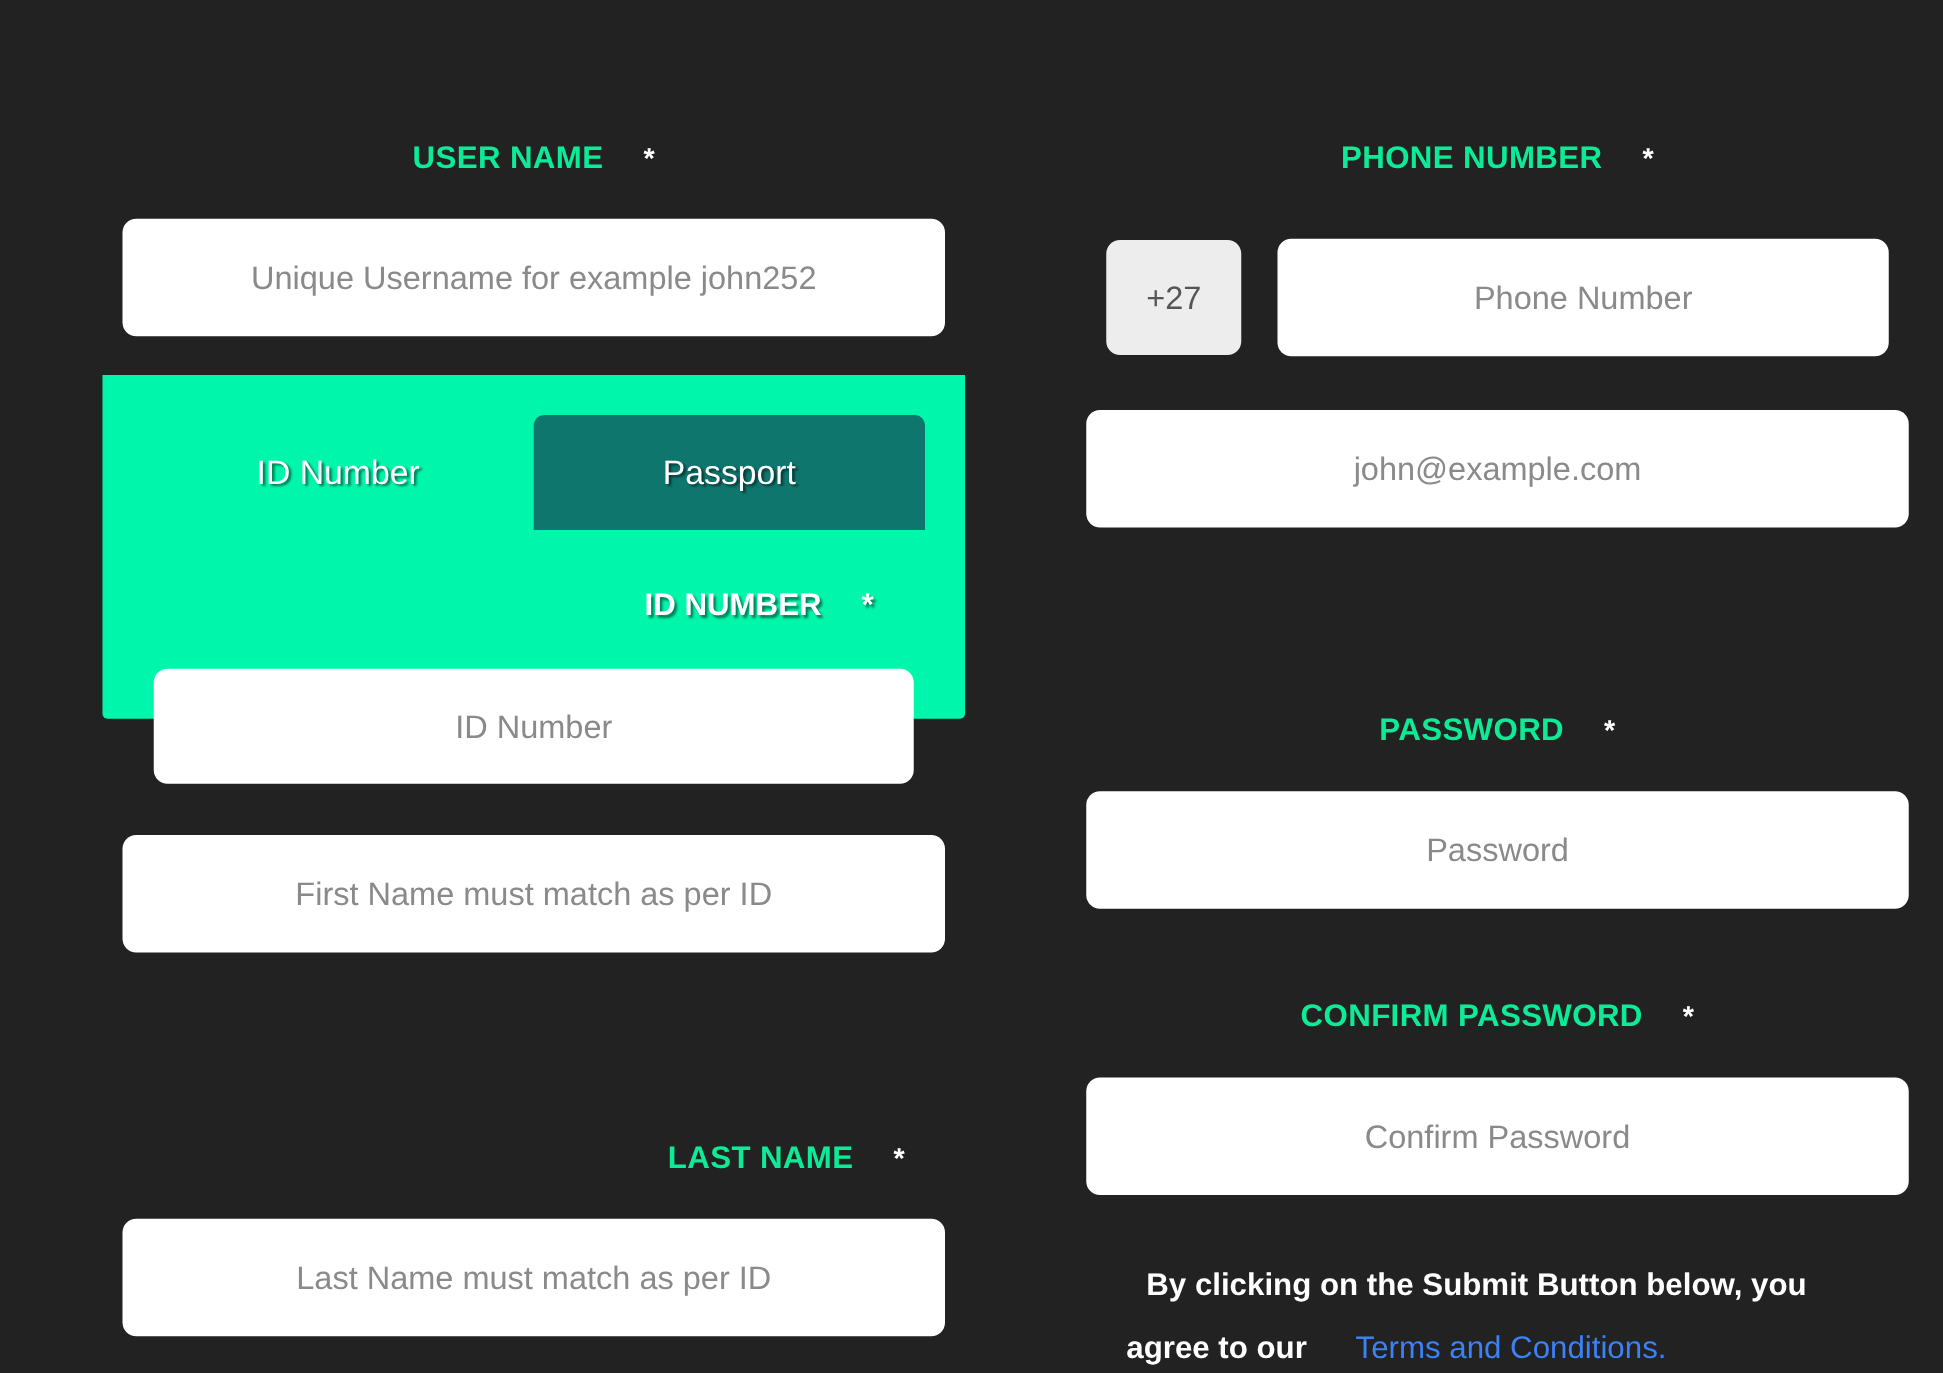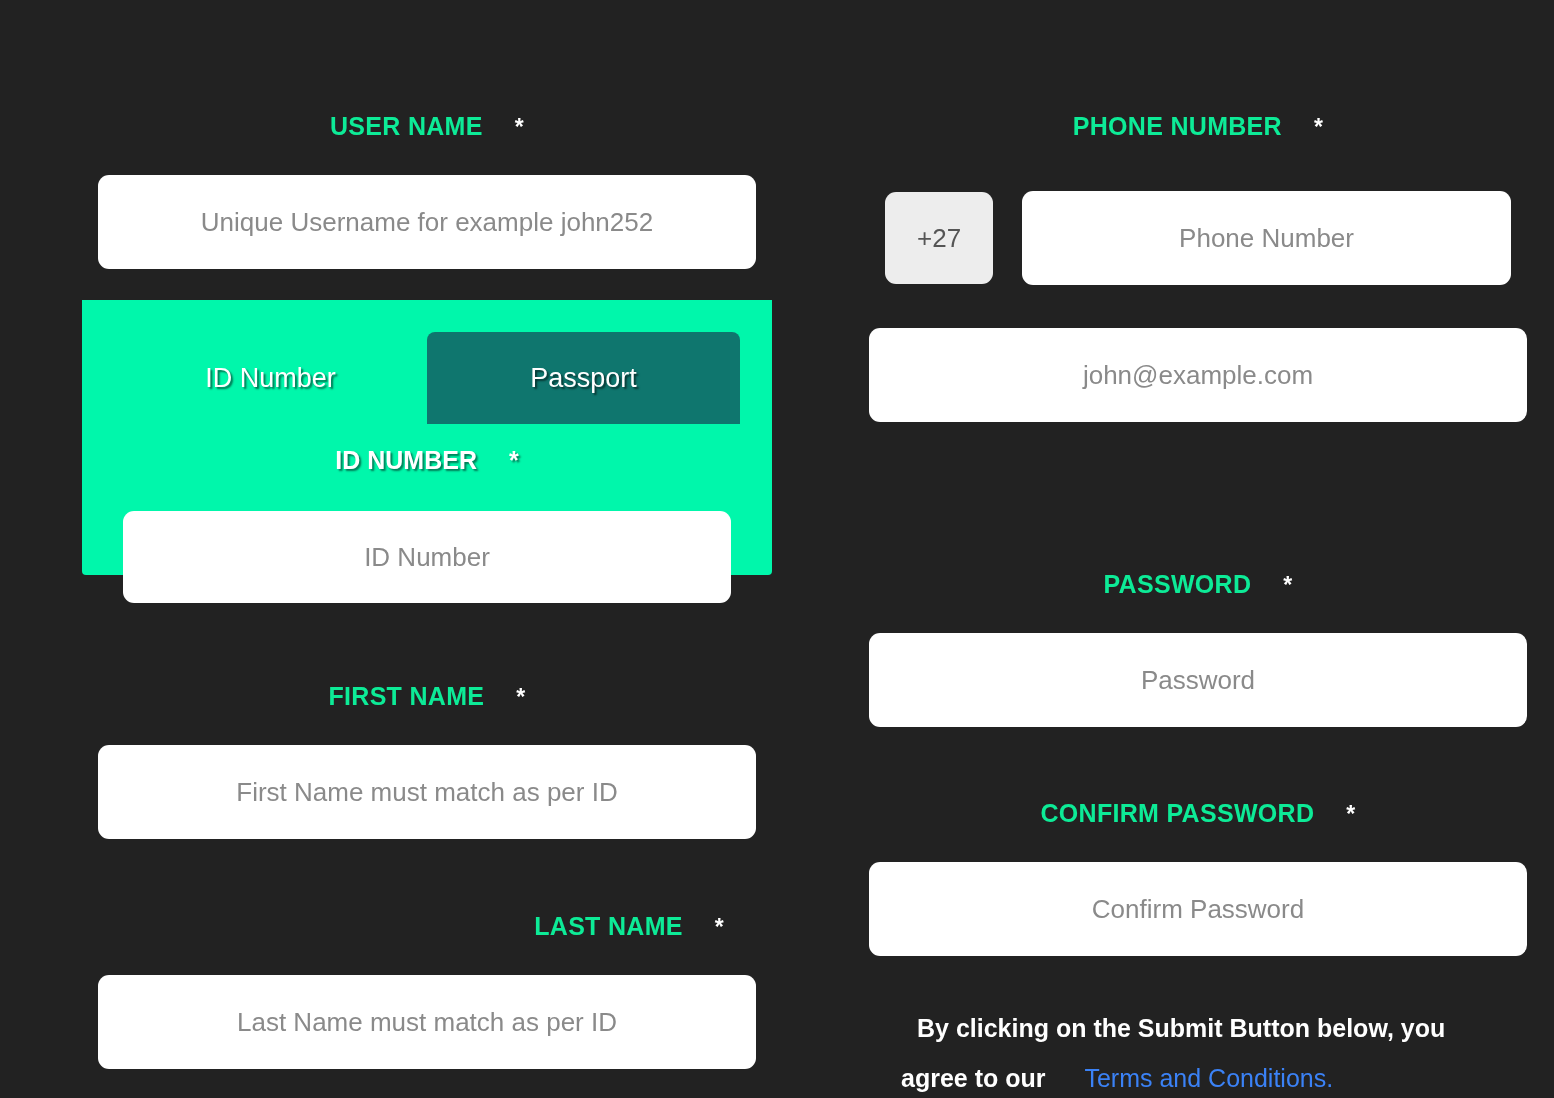--- a/index.html
+++ b/index.html
@@ -107,27 +107,28 @@
   }
   .tab-inactive {
     background: #0f766e;
     border-radius: 8px 8px 0 0;
   }
   .idpanel-body {
     padding: 22px 25px 25px 25px;
   }
   .idpanel-label {
     display: block;
-    text-align: center;
+    text-align: right;
     color: #ffffff;
     font-size: 25px;
     font-weight: bold;
     text-shadow: 2px 2px 2px rgba(0,0,0,0.5);
     margin-bottom: 20px;
     white-space: nowrap;
+    margin-top: 24px;
   }
   .idpanel-label .req { color: #ffffff; }
   .idpanel .input-box { height: 92px; }
 
   
   .group-first { position: absolute; top: 620px; left: 0; width: 690px; }
   .group-first .field-label { margin-bottom: 20px; }
   .group-last { position: absolute; top: 850px; left: 0; width: 690px; }
   .group-last .field-label { margin-bottom: 20px; text-align: right; }
 
@@ -202,21 +203,20 @@
           <span>Passport</span>
         </div>
       </div>
       <div class="idpanel-body">
         <span class="idpanel-label"><span>ID NUMBER</span><span class="req">*</span></span>
         <input class="input-box" type="text" placeholder="ID Number" style="">
       </div>
     </div>
 
     <div class="group-first">
-      <span class="field-label"><span>FIRST NAME</span><span class="req">*</span></span>
       <input class="input-box" type="text" placeholder="First Name must match as per ID" style="">
     </div>
 
     <div class="group-last">
       <span class="field-label"><span>LAST NAME</span><span class="req">*</span></span>
       <input class="input-box" type="text" placeholder="Last Name must match as per ID" style="">
     </div>
 
   </div>
 

